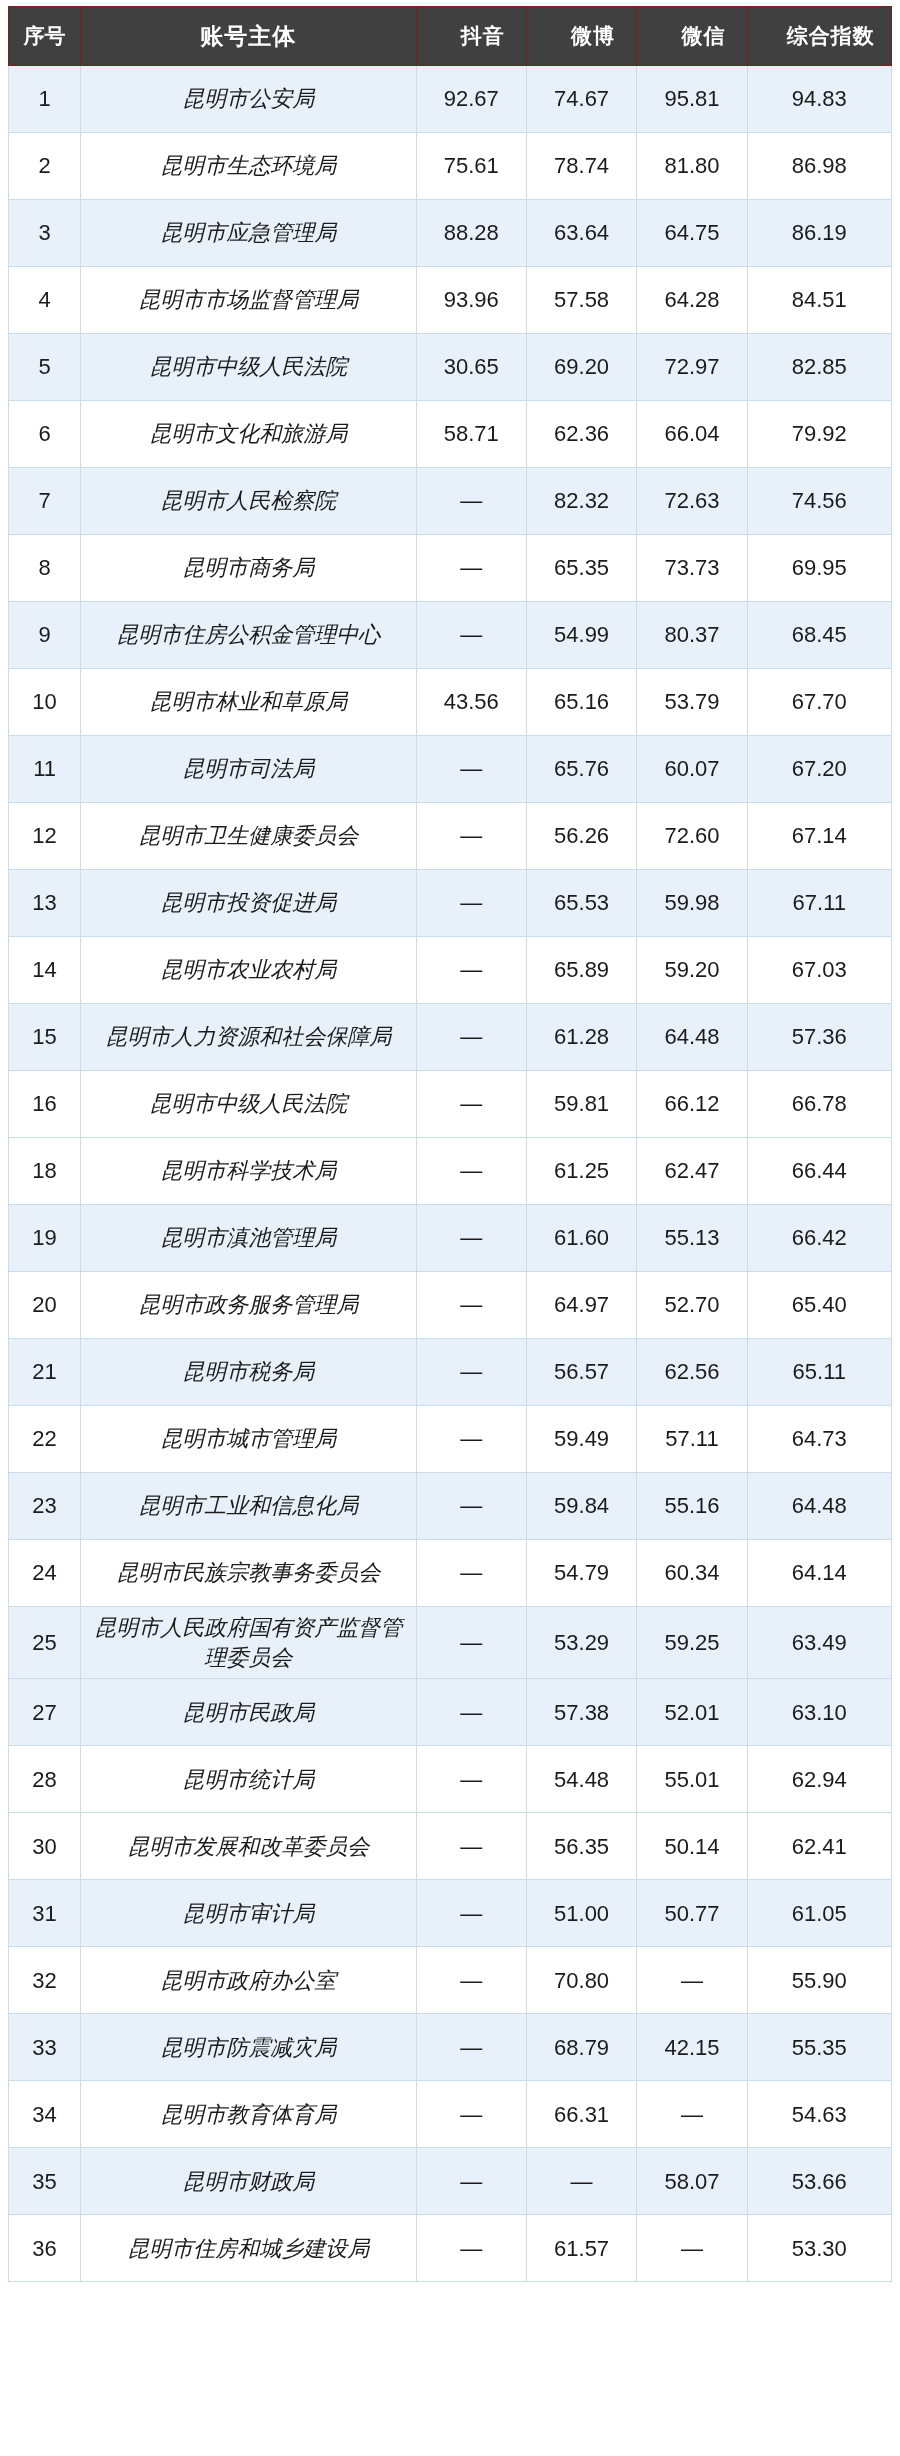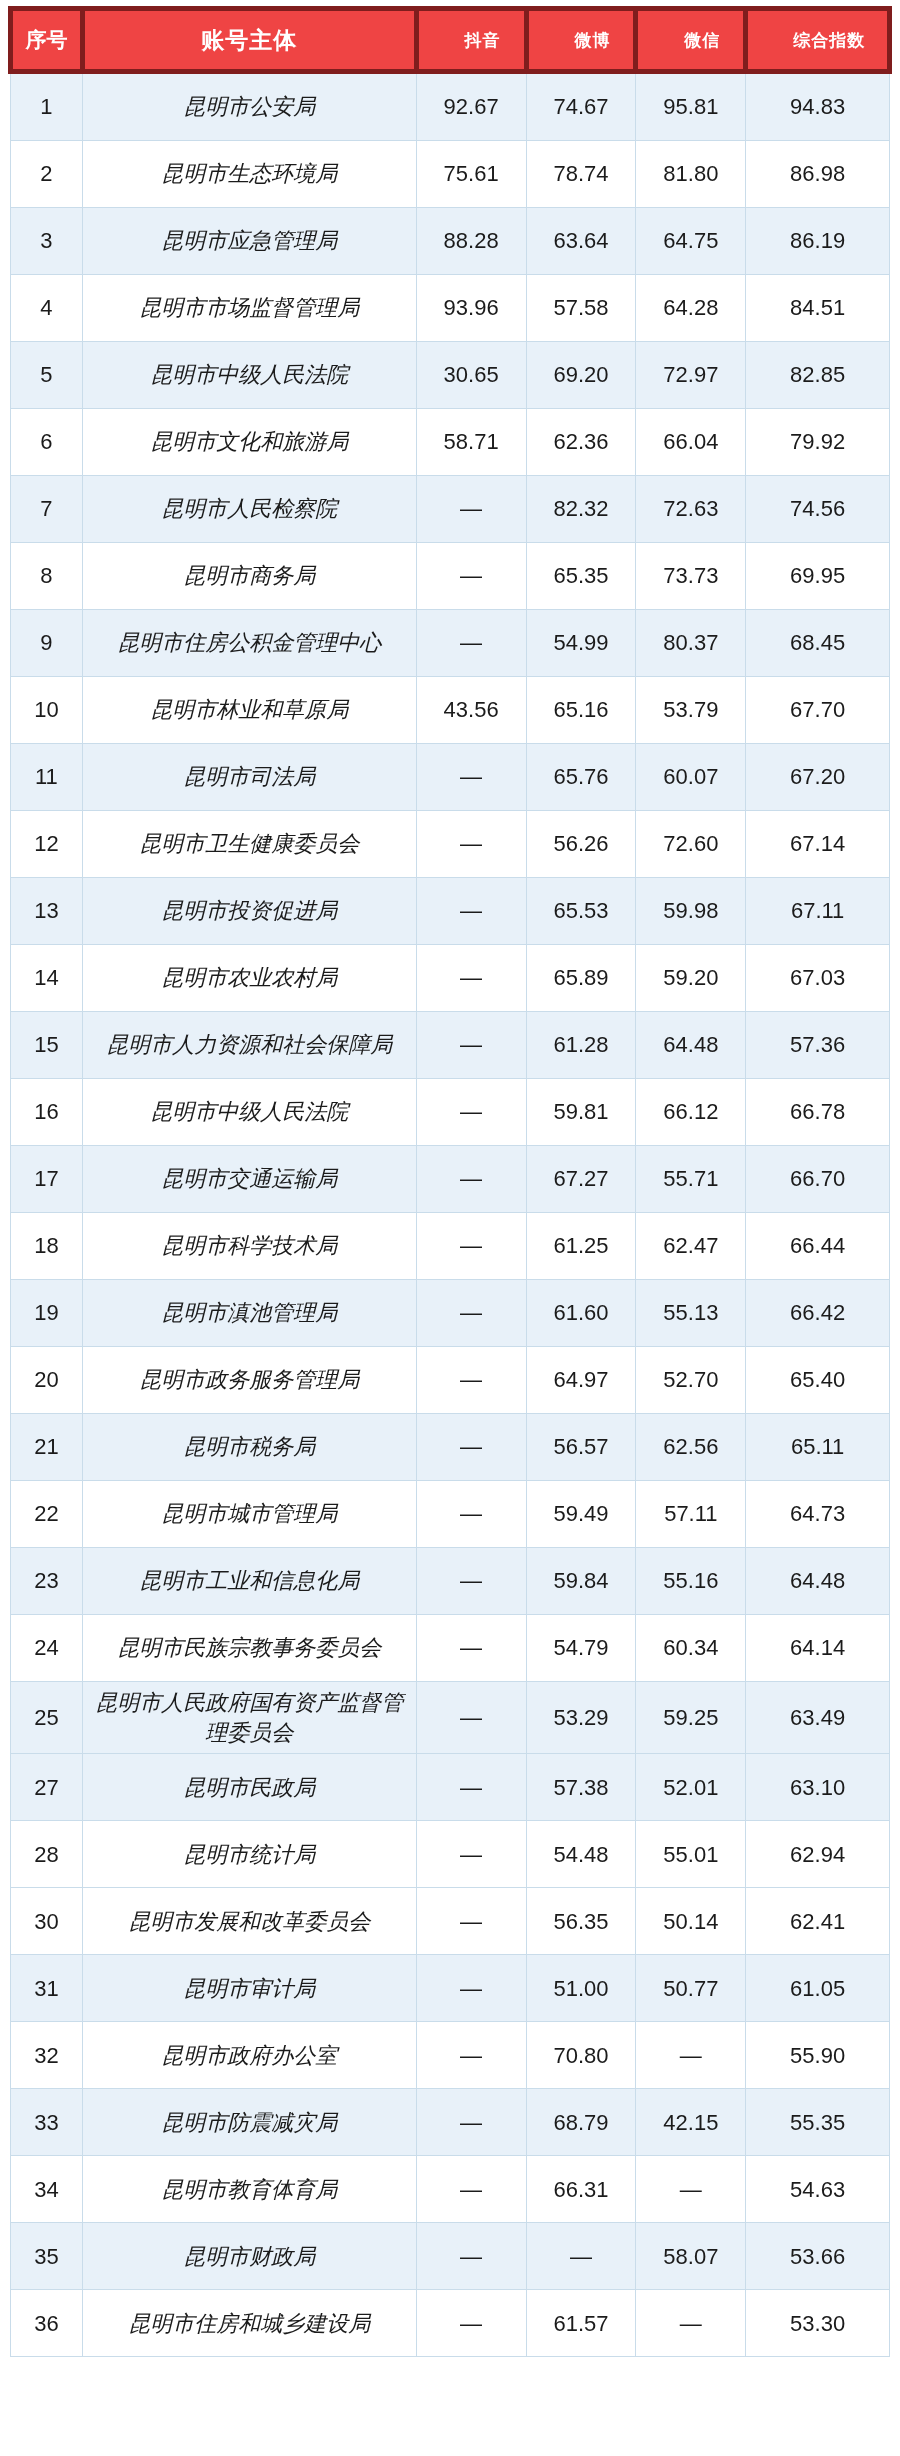--- a/index.html
+++ b/index.html
@@ -25,32 +25,32 @@
     color: #1a1a1a;
   }
   table.rank-table col.c-rank   { width: 8.5%; }
   table.rank-table col.c-name   { width: 39.5%; }
   table.rank-table col.c-douyin { width: 13%; }
   table.rank-table col.c-weibo  { width: 13%; }
   table.rank-table col.c-weixin { width: 13%; }
   table.rank-table col.c-index  { width: 17%; }
 
   table.rank-table thead th {
-    background: #ef4444;
+    background: #404040;
     color: #ffffff;
     font-weight: bold;
     font-size: 23px;
     height: 56px;
-    border: 5px solid #7f1d1d;
+    border: 1px solid #7f1d1d;
     text-align: center;
     vertical-align: middle;
     letter-spacing: 1px;
   }
   table.rank-table thead th.th-rank { font-size: 21px; letter-spacing: 0; }
-  table.rank-table thead th.th-small { font-size: 17px; padding-left: 24px; }
+  table.rank-table thead th.th-small { font-size: 21px; padding-left: 24px; }
 
   table.rank-table tbody td {
     border: 1px solid #c9dcea;
     text-align: center;
     vertical-align: middle;
     height: 54px;
     padding: 6px 4px;
     line-height: 1.35;
     font-size: 22px;
     color: #1b1b1b;
@@ -218,28 +218,20 @@
           <td class="num">57.36</td>
         </tr>
         <tr class="even">
           <td class="num">16</td>
           <td class="subject">昆明市中级人民法院</td>
           <td class="num dash">—</td>
           <td class="num">59.81</td>
           <td class="num">66.12</td>
           <td class="num">66.78</td>
         </tr>
-        <tr class="odd">
-          <td class="num">17</td>
-          <td class="subject">昆明市交通运输局</td>
-          <td class="num dash">—</td>
-          <td class="num">67.27</td>
-          <td class="num">55.71</td>
-          <td class="num">66.70</td>
-        </tr>
         <tr class="even">
           <td class="num">18</td>
           <td class="subject">昆明市科学技术局</td>
           <td class="num dash">—</td>
           <td class="num">61.25</td>
           <td class="num">62.47</td>
           <td class="num">66.44</td>
         </tr>
         <tr class="odd">
           <td class="num">19</td>

